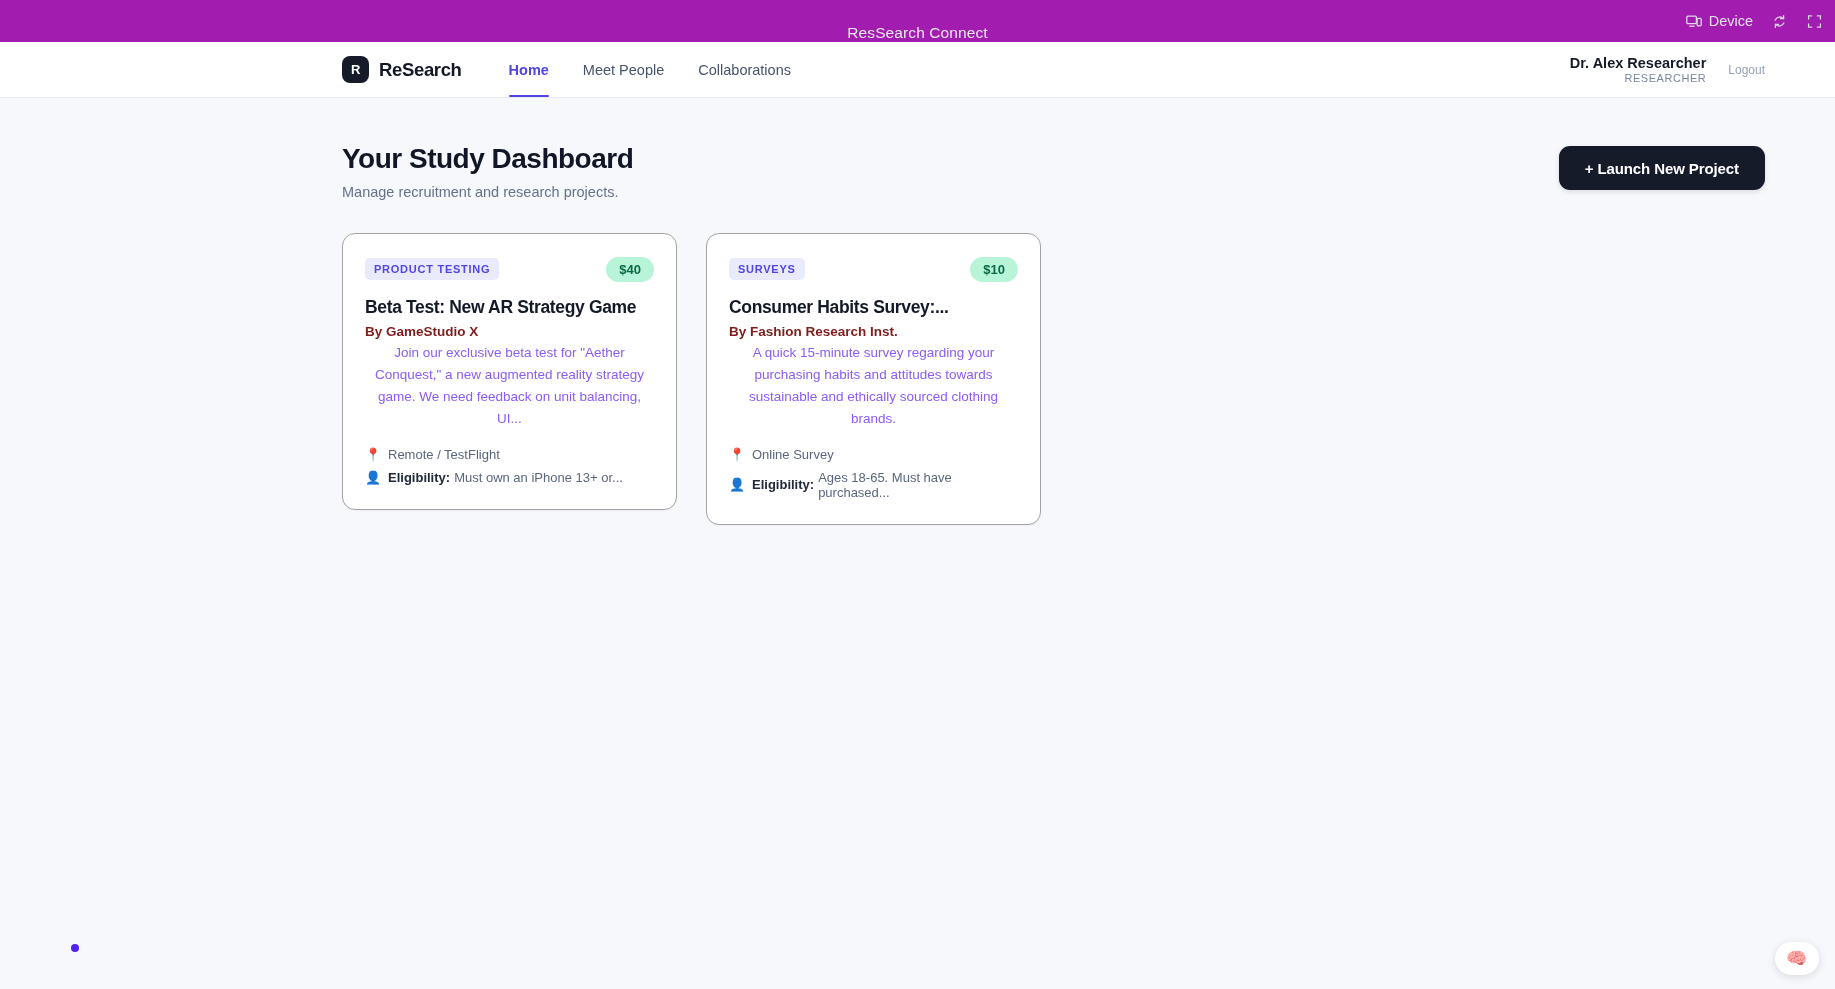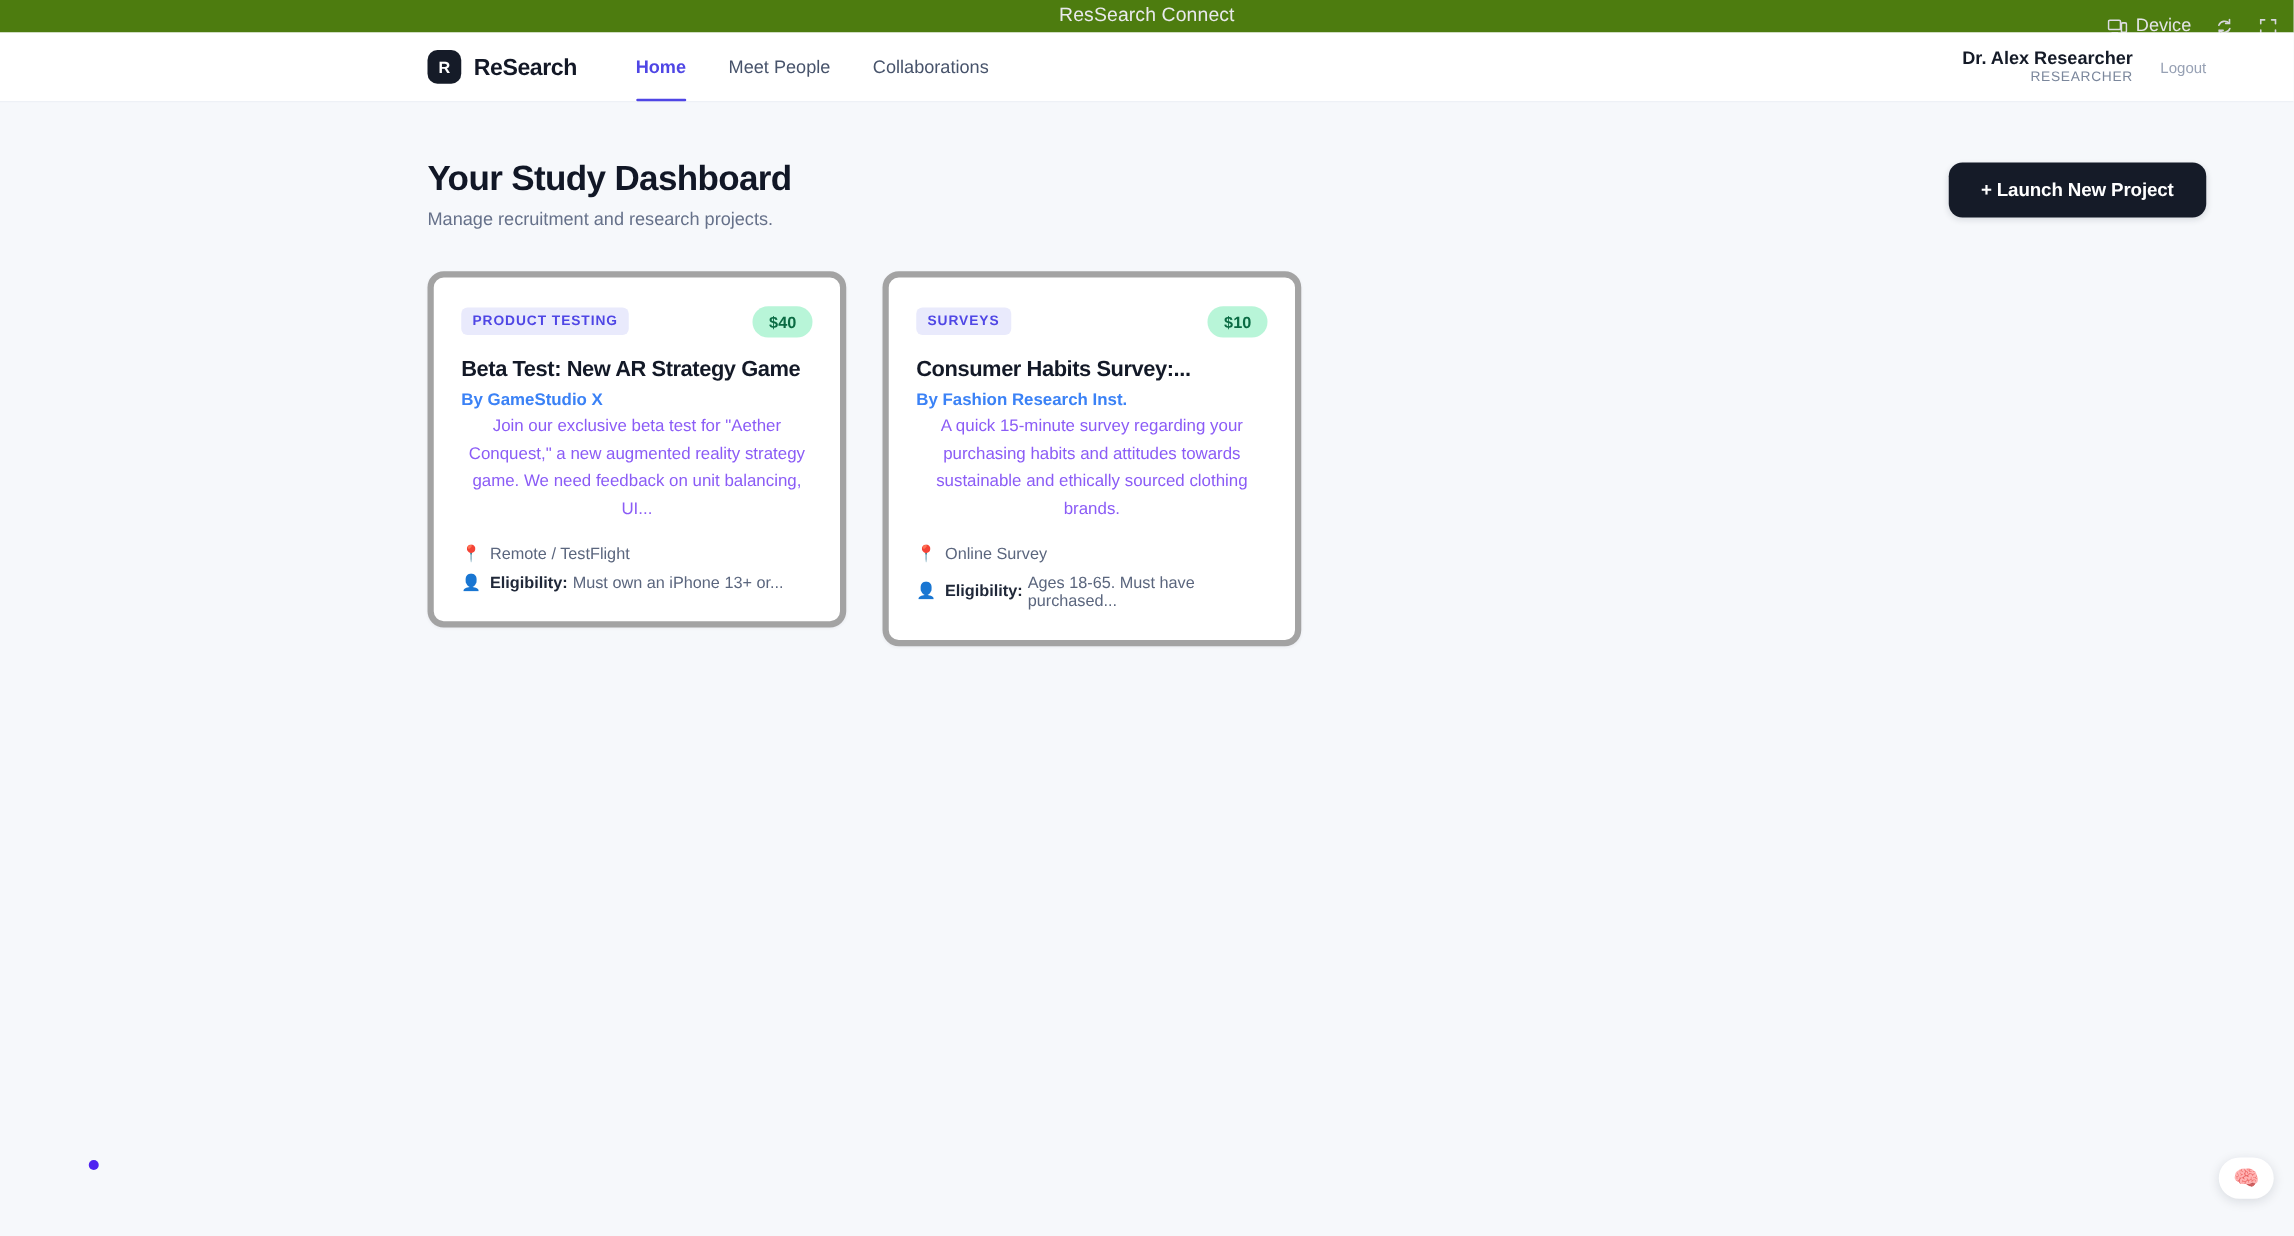--- a/index.html
+++ b/index.html
@@ -9,24 +9,24 @@
     width: 1835px;
     height: 989px;
     overflow: hidden;
     background: #f6f8fb;
     font-family: "Liberation Sans", sans-serif;
     -webkit-font-smoothing: antialiased;
   }
 
   
   .device-bar {
-    height: 26px;
-    background: #4d7c0f;
-    display: flex;
-    align-items: center;
+    height: 42px;
+    background: #a21caf;
+    display: flex;
+    align-items: flex-end;
     justify-content: center;
     position: relative;
     color: #e8e8ea;
   }
   .device-bar-title {
     font-size: 15.5px;
     letter-spacing: .1px;
     color: #e9e9ec;
   }
   .device-bar-right {
@@ -187,21 +187,21 @@
   
   .card-grid {
     margin-top: 33px;
     display: flex;
     gap: 29px;
     align-items: flex-start;
   }
   .study-card {
     width: 335px;
     background: #ffffff;
-    border: 5px solid #a3a3a3;
+    border: 1px solid #a3a3a3;
     border-radius: 13px;
     padding: 23px 22px 24px 22px;
     box-shadow: 0 1px 2px rgba(16,24,40,.04);
   }
   .card-top {
     display: flex;
     align-items: center;
     justify-content: space-between;
   }
   .cat-badge {
@@ -226,21 +226,21 @@
     margin-top: 15px;
     font-size: 17.5px;
     font-weight: bold;
     color: #131927;
     letter-spacing: -.35px;
     line-height: 1.25;
   }
   .card-org {
     margin-top: 6px;
     font-size: 13.5px;
-    color: #3b82f6;
+    color: #7f1d1d;
     font-weight: bold;
   }
   .card-desc {
     margin-top: 3px;
     font-size: 13.5px;
     color: #8b5cf6;
     line-height: 1.62;
     text-align: center;
   }
   .meta-list { margin-top: 17px; }

